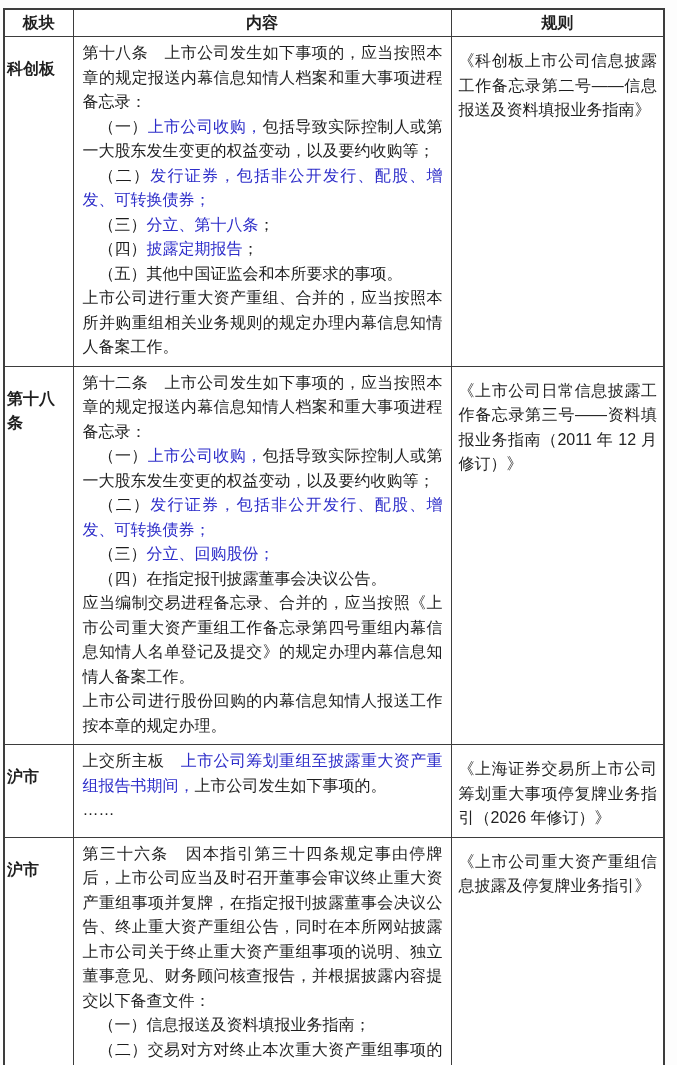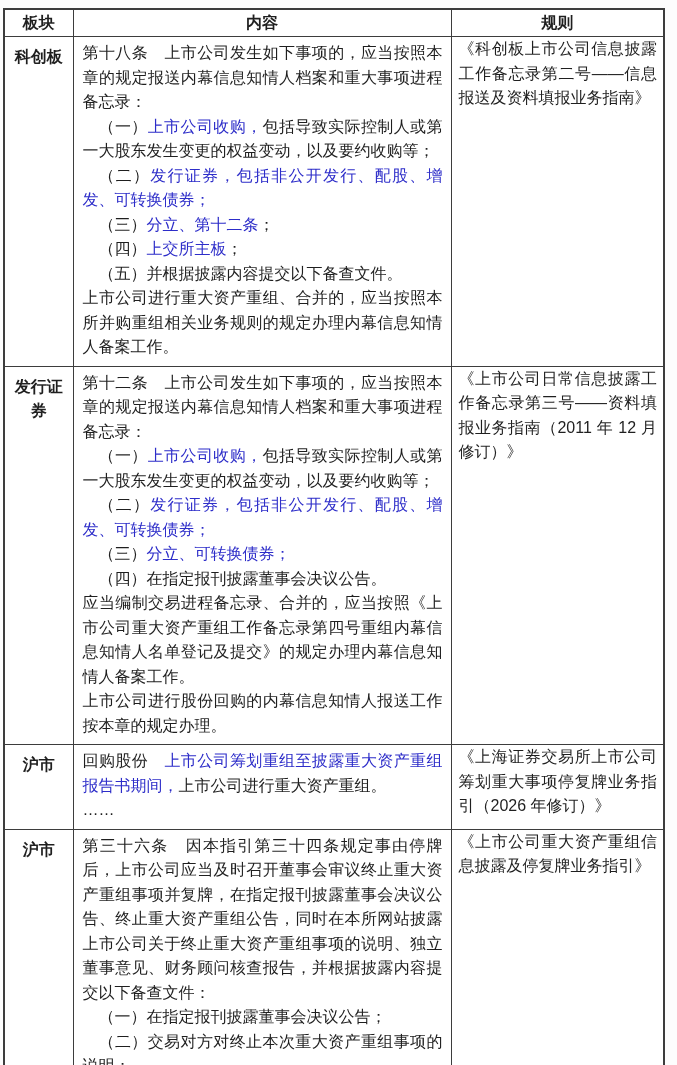--- a/index.html
+++ b/index.html
@@ -31,31 +31,30 @@
     vertical-align: top;
   }
   .doc-table th {
     font-weight: bold;
     text-align: center;
     padding: 3px 2px;
     line-height: 20px;
   }
   td.sec {
     font-weight: bold;
-    text-align: center;
-    padding: 8px 2px 0 2px;
+    padding: 20px 2px 0 2px;
     line-height: 24px;
   }
   td.content {
     padding: 4px 8px 6px 9px;
     line-height: 24.5px;
     text-align: justify;
   }
   td.rule {
-    padding: 0 6px 6px 7px;
+    padding: 12px 6px 6px 7px;
     line-height: 24.5px;
     text-align: justify;
   }
   td.content p { margin: 0; }
   td.content p.ind { text-indent: 1em; }
   .hl {
     color: var(--highlight, #2d2dc9);
     font-weight: normal;
   }
 </style>
@@ -75,51 +74,51 @@
       <th>规则</th>
     </tr>
   </thead>
   <tbody>
       <tr>
         <td class="sec">科创板</td>
         <td class="content">
           <p><span>第十八条　上市公司发生如下事项的，应当按照本章的规定报送内幕信息知情人档案和重大事项进程备忘录：</span></p>
           <p class="ind"><span>（一）</span><span class="hl">上市公司收购，</span><span>包括导致实际控制人或第一大股东发生变更的权益变动，以及要约收购等；</span></p>
           <p class="ind"><span>（二）</span><span class="hl">发行证券，包括非公开发行、配股、增发、可转换债券；</span></p>
-          <p class="ind"><span>（三）</span><span class="hl">分立、第十二条</span><span>；</span></p>
-          <p class="ind"><span>（四）</span><span class="hl">上交所主板</span><span>；</span></p>
-          <p class="ind"><span>（五）并根据披露内容提交以下备查文件。</span></p>
+          <p class="ind"><span>（三）</span><span class="hl">分立、第十八条</span><span>；</span></p>
+          <p class="ind"><span>（四）</span><span class="hl">披露定期报告</span><span>；</span></p>
+          <p class="ind"><span>（五）其他中国证监会和本所要求的事项。</span></p>
           <p><span>上市公司进行重大资产重组、合并的，应当按照本所并购重组相关业务规则的规定办理内幕信息知情人备案工作。</span></p>
         </td>
         <td class="rule">《科创板上市公司信息披露工作备忘录第二号——信息报送及资料填报业务指南》</td>
       </tr>
       <tr>
-        <td class="sec">发行证券</td>
+        <td class="sec">第十八条</td>
         <td class="content">
           <p><span>第十二条　上市公司发生如下事项的，应当按照本章的规定报送内幕信息知情人档案和重大事项进程备忘录：</span></p>
           <p class="ind"><span>（一）</span><span class="hl">上市公司收购，</span><span>包括导致实际控制人或第一大股东发生变更的权益变动，以及要约收购等；</span></p>
           <p class="ind"><span>（二）</span><span class="hl">发行证券，包括非公开发行、配股、增发、可转换债券；</span></p>
-          <p class="ind"><span>（三）</span><span class="hl">分立、可转换债券；</span></p>
+          <p class="ind"><span>（三）</span><span class="hl">分立、回购股份；</span></p>
           <p class="ind"><span>（四）在指定报刊披露董事会决议公告。</span></p>
           <p><span>应当编制交易进程备忘录、合并的，应当按照《上市公司重大资产重组工作备忘录第四号重组内幕信息知情人名单登记及提交》的规定办理内幕信息知情人备案工作。</span></p>
           <p><span>上市公司进行股份回购的内幕信息知情人报送工作按本章的规定办理。</span></p>
         </td>
         <td class="rule">《上市公司日常信息披露工作备忘录第三号——资料填报业务指南（2011 年 12 月修订）》</td>
       </tr>
       <tr>
         <td class="sec">沪市</td>
         <td class="content">
-          <p><span>回购股份　</span><span class="hl">上市公司筹划重组至披露重大资产重组报告书期间，</span><span>上市公司进行重大资产重组。</span></p>
+          <p><span>上交所主板　</span><span class="hl">上市公司筹划重组至披露重大资产重组报告书期间，</span><span>上市公司发生如下事项的。</span></p>
           <p><span>……</span></p>
         </td>
         <td class="rule">《上海证券交易所上市公司筹划重大事项停复牌业务指引（2026 年修订）》</td>
       </tr>
       <tr>
         <td class="sec">沪市</td>
         <td class="content">
           <p><span>第三十六条　因本指引第三十四条规定事由停牌后，上市公司应当及时召开董事会审议终止重大资产重组事项并复牌，在指定报刊披露董事会决议公告、终止重大资产重组公告，同时在本所网站披露上市公司关于终止重大资产重组事项的说明、独立董事意见、财务顾问核查报告，并根据披露内容提交以下备查文件：</span></p>
-          <p class="ind"><span>（一）在指定报刊披露董事会决议公告；</span></p>
+          <p class="ind"><span>（一）信息报送及资料填报业务指南；</span></p>
           <p class="ind"><span>（二）交易对方对终止本次重大资产重组事项的说明；</span></p>
         </td>
         <td class="rule">《上市公司重大资产重组信息披露及停复牌业务指引》</td>
       </tr>
     </tbody>
 </table>
 
 </body></html>

